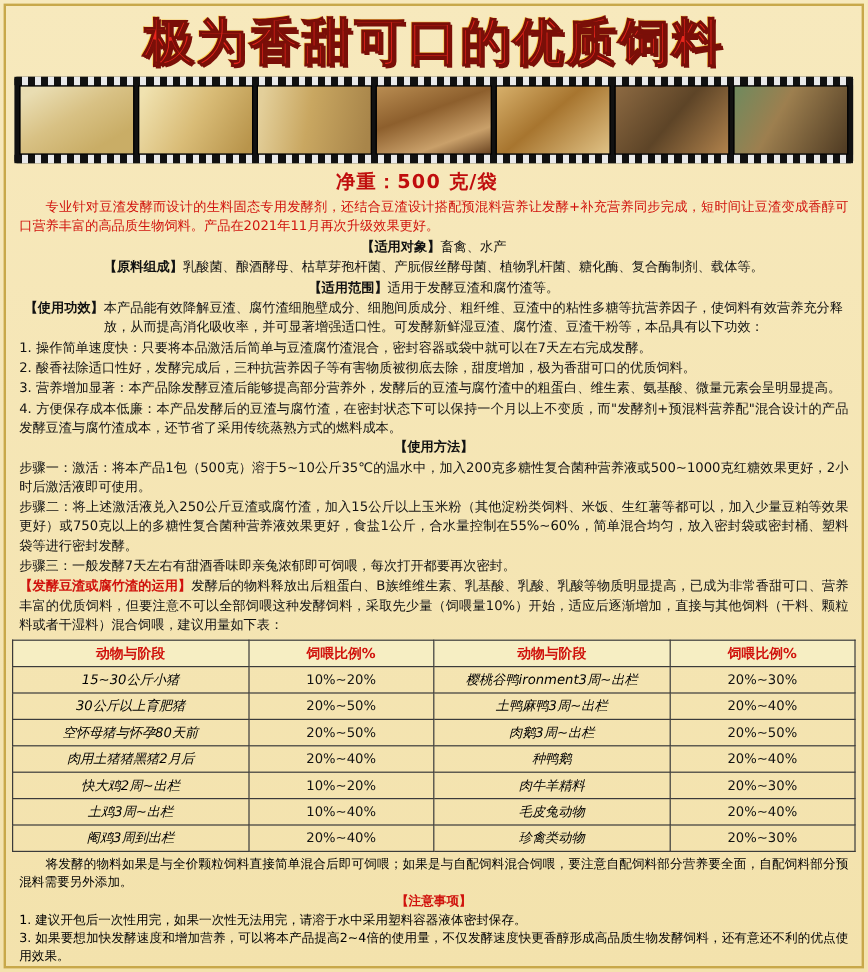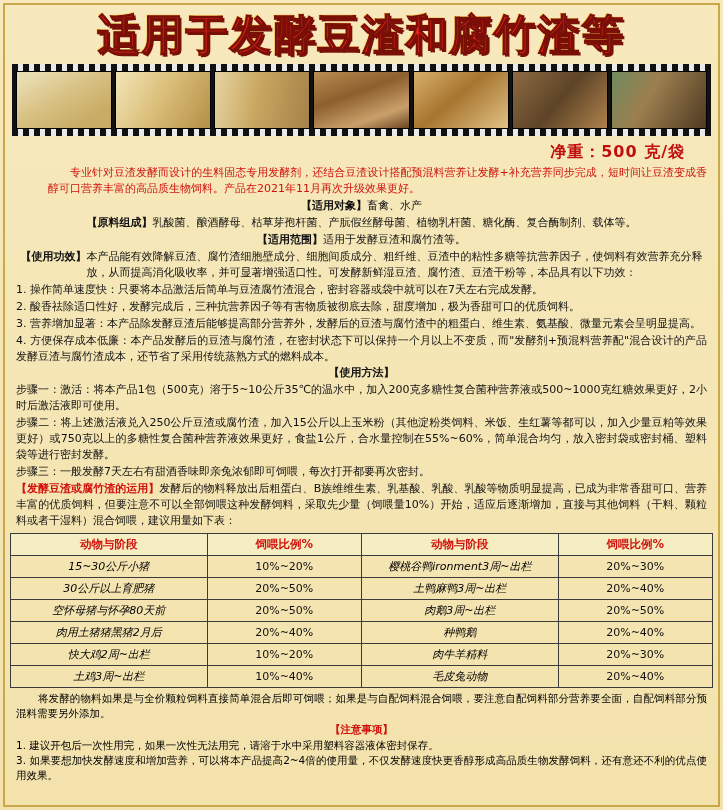--- a/index.html
+++ b/index.html
@@ -68,37 +68,37 @@
   }
   .f1{background:linear-gradient(150deg,#e9ddb2 10%,#d8c184 45%,#c9ad66 80%);}
   .f2{background:linear-gradient(120deg,#f0e2b0 5%,#d9bc77 50%,#b8944b 95%);}
   .f3{background:linear-gradient(100deg,#e3cf9a 5%,#c9a761 45%,#a8854a 95%);}
   .f4{background:linear-gradient(160deg,#b98d52 0%,#8d5f2d 40%,#c9a06a 75%,#6b4522 100%);}
   .f5{background:linear-gradient(140deg,#d7b06b 0%,#a7752f 45%,#e0c286 100%);}
   .f6{background:linear-gradient(130deg,#8d6a42 0%,#5d4427 50%,#b0824c 100%);}
   .f7{background:linear-gradient(120deg,#6f8a5e 0%,#9d7f4f 40%,#4e3a22 100%);}
   
   .netweight{
-    text-align:right;
+    text-align:center;
     color:#c00d0d;
     font-weight:bold;
     font-size:16px;
     margin:6px 28px 2px 0;
     letter-spacing:1px;
   }
   
   .body-text{
     font-size:11px;
     line-height:1.45;
     color:#111;
     padding:0 6px;
   }
   .p{margin:1px 0;text-align:justify;}
   .indent{text-indent:22px;}
-  .red{color:#d0120c;margin-left:32px;}
+  .red{color:#d0120c;}
   .redb{color:#d0120c;font-weight:bold;}
   .bold{font-weight:bold;}
   .label-line{margin:1px 0;text-align:center;}
   
   table.dose{
     width:100%;
     border-collapse:collapse;
     margin:4px 0 3px 0;
     font-size:11px;
   }
@@ -119,21 +119,21 @@
   
   .notes{font-size:10.5px;line-height:1.42;padding:0 6px;}
 </style>
 </head>
 <body>
 
 <div class="page">
   <div class="border-frame"></div>
 
   <div class="title-wrap">
-    <div class="title">适用于发酵豆渣和腐竹渣等</div>
+    <div class="title">极为香甜可口的优质饲料</div>
   </div>
 
   <div class="filmstrip">
     <div class="frame f1"></div>
     <div class="frame f2"></div>
     <div class="frame f3"></div>
     <div class="frame f4"></div>
     <div class="frame f5"></div>
     <div class="frame f6"></div>
     <div class="frame f7"></div>
@@ -212,20 +212,26 @@
         <td class="val">10%~20%</td>
         <td class="cat">肉牛羊精料</td>
         <td class="val">20%~30%</td>
       </tr>
       <tr>
         <td class="cat">土鸡3周~出栏</td>
         <td class="val">10%~40%</td>
         <td class="cat">毛皮兔动物</td>
         <td class="val">20%~40%</td>
       </tr>
+      <tr>
+        <td class="cat">阉鸡3周到出栏</td>
+        <td class="val">20%~40%</td>
+        <td class="cat">珍禽类动物</td>
+        <td class="val">20%~30%</td>
+      </tr>
     </tbody>
   </table>
 
   <div class="notes">
     <div class="p indent">将发酵的物料如果是与全价颗粒饲料直接简单混合后即可饲喂；如果是与自配饲料混合饲喂，要注意自配饲料部分营养要全面，自配饲料部分预混料需要另外添加。</div>
     <div class="label-line">
       <span class="redb">【注意事项】</span>
     </div>
     <div class="p">1. 建议开包后一次性用完，如果一次性无法用完，请溶于水中采用塑料容器液体密封保存。</div>
     <div class="p">3. 如果要想加快发酵速度和增加营养，可以将本产品提高2~4倍的使用量，不仅发酵速度快更香醇形成高品质生物发酵饲料，还有意还不利的优点使用效果。</div>

